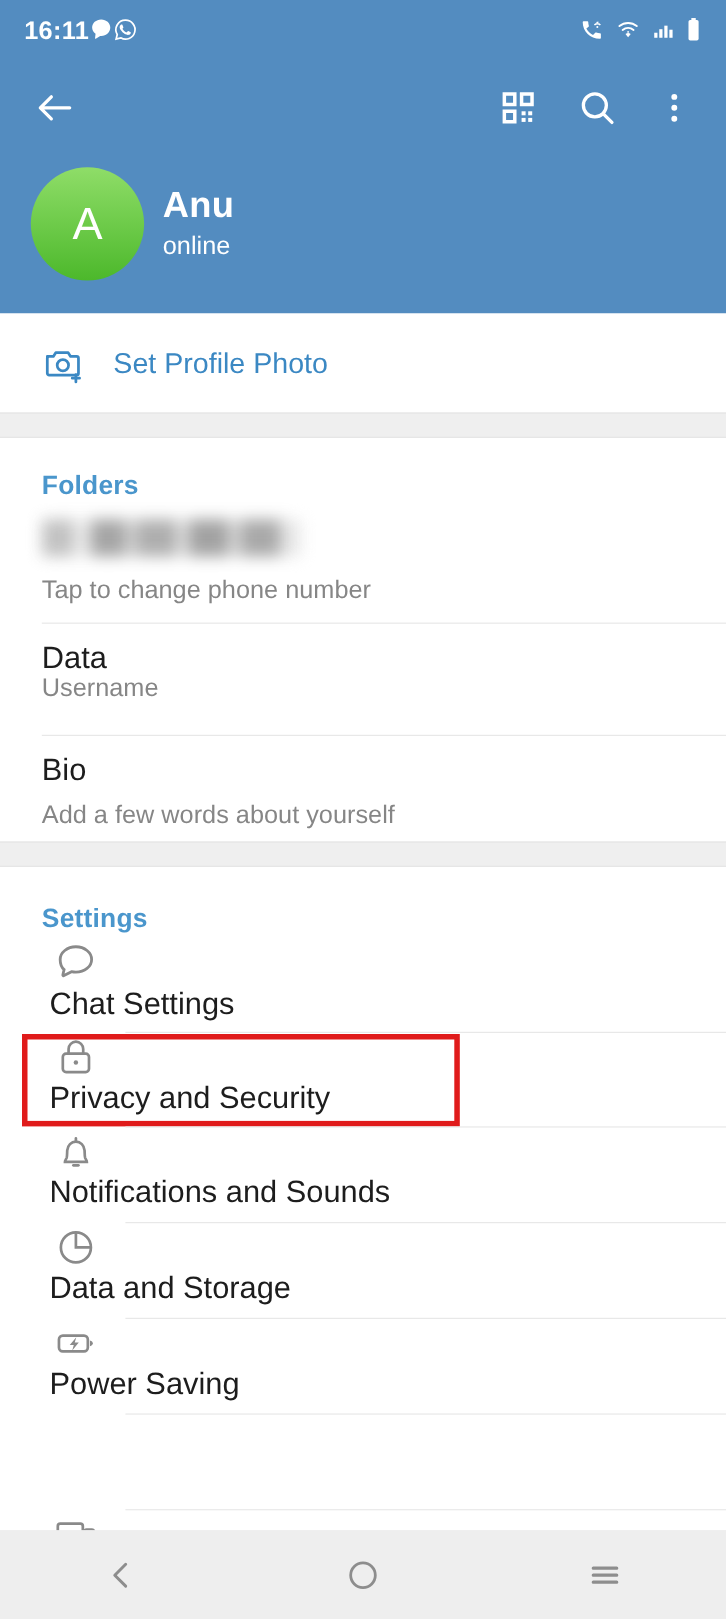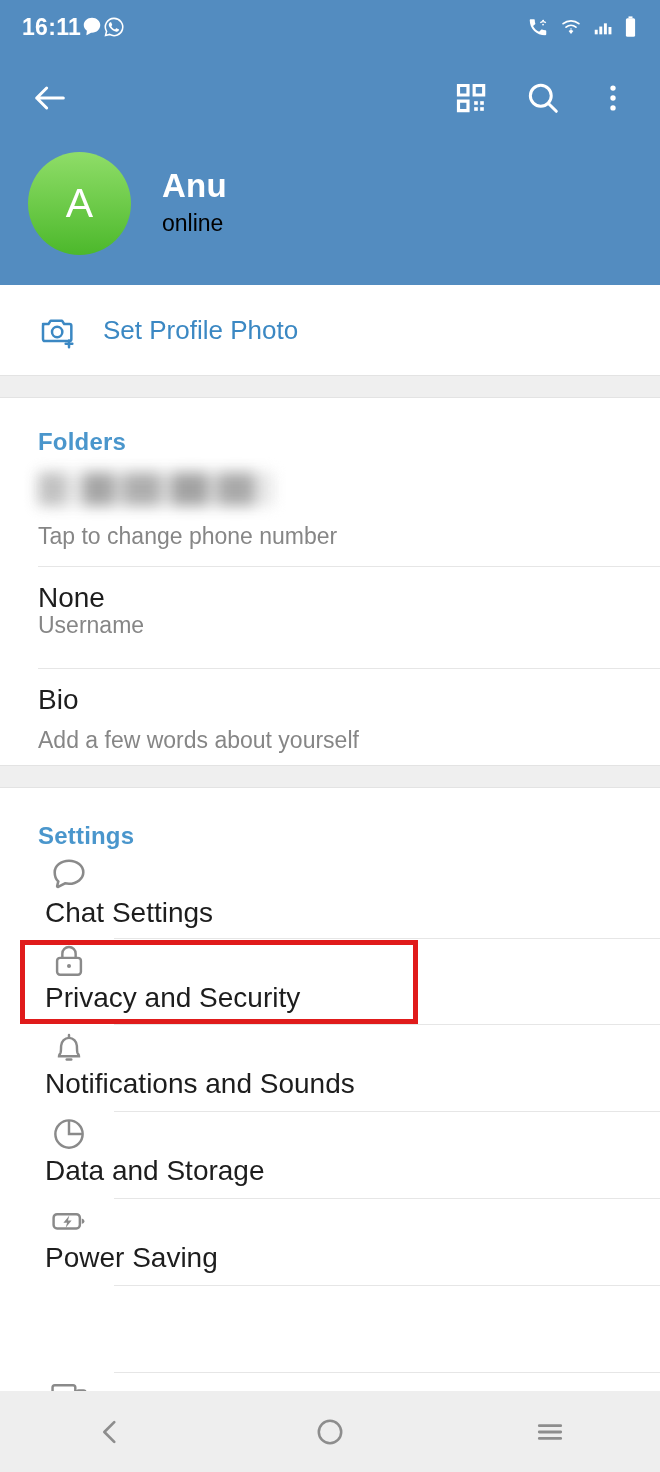--- a/index.html
+++ b/index.html
@@ -31,23 +31,23 @@
   .tb-btn.qr { margin-right:14px; }
   .tb-btn.search { margin-right:12px; }
   .tb-btn.more { margin-right:18px; }
 
   .profile { position:absolute; left:0; top:146px; width:660px; height:115px;
              display:flex; align-items:center; }
   .avatar { margin-left:28px; width:103px; height:103px; border-radius:50%;
             background:linear-gradient(180deg,#8fdd68 0%, #6ecb4a 50%, #4cb82b 100%);
             display:flex; align-items:center; justify-content:center;
             color:#fff; font-size:41px; font-weight:400; }
-  .pinfo { margin-left:31px; }
+  .pinfo { margin-left:17px; }
   .pname { color:#fff; font-size:33px; font-weight:bold; line-height:1.12; letter-spacing:.2px; }
-  .pstatus { color:#000000; font-size:23px; line-height:1.3; margin-top:4px; }
+  .pstatus { color:#ffffff; font-size:23px; line-height:1.3; margin-top:4px; }
 
   
   .setphoto { position:absolute; left:0; top:285px; width:660px; height:90px;
               background:#fff; display:flex; align-items:center; }
   .setphoto .ic { margin-left:37px; width:42px; height:42px;
                   display:flex; align-items:center; justify-content:center; }
   .setphoto .lbl { margin-left:24px; color:#3b88c3; font-size:26px; }
 
   
   .gap { position:absolute; left:0; width:660px; height:23px; background:#efefef;
@@ -181,21 +181,21 @@
 
   <div class="section-title" style="top:428px">Folders</div>
 
   <div class="acct-row" style="top:468px; height:98px">
     <div class="blurnum" style="position:absolute;left:38px;top:4px"></div>
     <div class="acct-sub" style="position:absolute;left:38px;top:57px">Tap to change phone number</div>
   </div>
   <div class="hr" style="left:38px; top:566px; width:622px"></div>
 
   <div class="acct-row" style="top:580px; height:88px">
-    <div class="acct-main" style="position:absolute;left:38px;top:4px">None</div>
+    <div class="acct-main" style="position:absolute;left:38px;top:4px">Data</div>
     <div class="acct-sub" style="position:absolute;left:38px;top:34px">Username</div>
   </div>
   <div class="hr" style="left:38px; top:668px; width:622px"></div>
 
   <div class="acct-row" style="top:684px; height:88px">
     <div class="acct-main" style="position:absolute;left:38px;top:2px">Bio</div>
     <div class="acct-sub" style="position:absolute;left:38px;top:45px">Add a few words about yourself</div>
   </div>
 
   <div class="gap" style="top:765px"></div>

